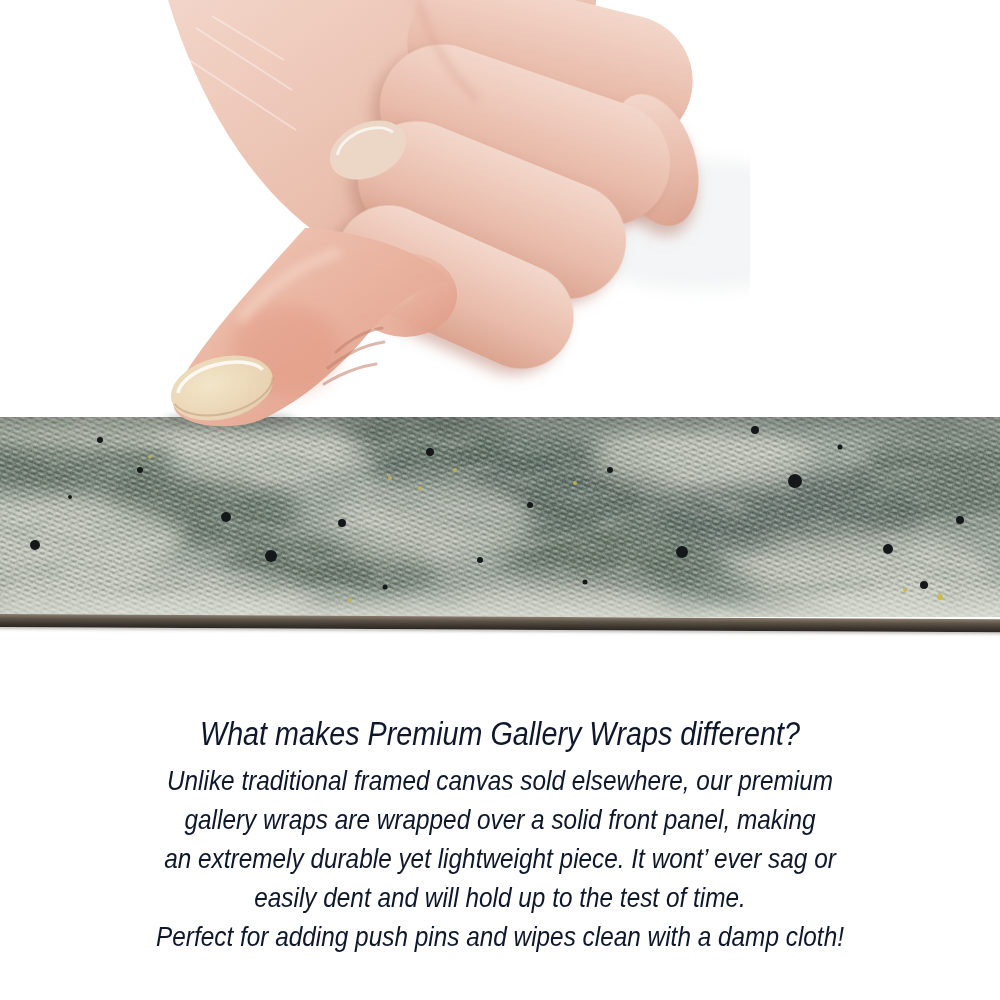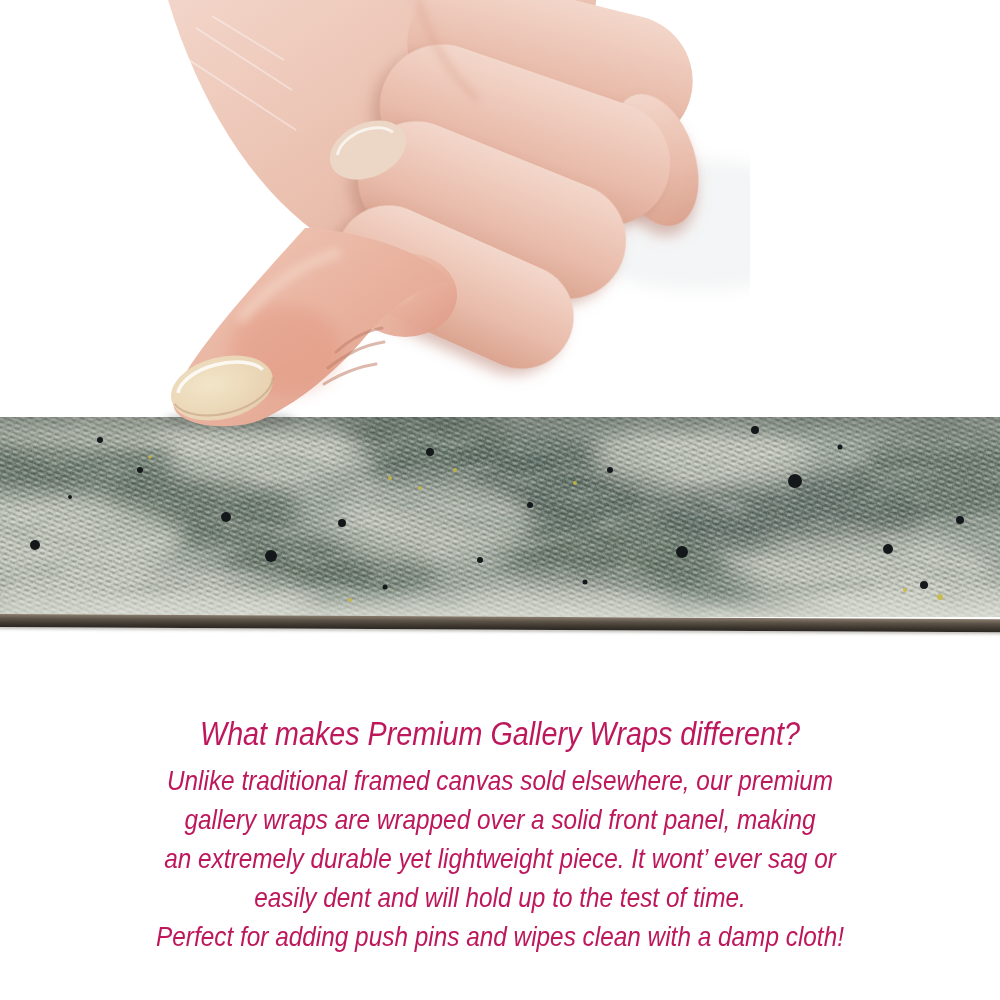--- a/index.html
+++ b/index.html
@@ -11,21 +11,21 @@
 
   
   .strip{position:absolute;left:0;top:417px;width:1000px;height:216px;z-index:2;}
   .strip-art{position:absolute;left:0;top:0;width:1000px;height:200px;display:block;}
   .strip-edge{position:absolute;left:-4px;right:-4px;top:197px;height:13px;
       background:linear-gradient(180deg,#8a7d6e 0%,#5c5348 35%,#3b352d 75%,#2b2722 100%);
       transform:rotate(0.30deg);transform-origin:left center;
       box-shadow:0 2px 3px rgba(90,80,70,.35);border-radius:2px;}
 
   
-  .info{position:absolute;top:712px;left:0;width:100%;text-align:center;color:#be185d;z-index:1;}
+  .info{position:absolute;top:712px;left:0;width:100%;text-align:center;color:#0f172a;z-index:1;}
   .info h2{margin:0 0 5px;font-style:italic;font-weight:400;font-size:33px;line-height:44px;
            transform:scaleX(.87);transform-origin:50% 50%;white-space:nowrap;}
   .info .line{margin:0;font-style:italic;font-weight:400;font-size:28px;line-height:39px;
            transform:scaleX(.87);transform-origin:50% 50%;white-space:nowrap;}
 </style>
 </head>
 <body>
 
 <div class="stage">
 

